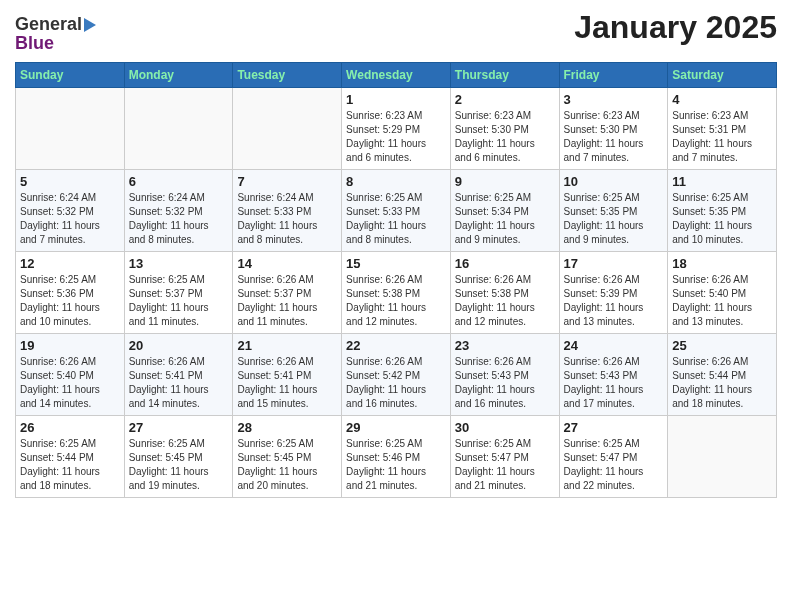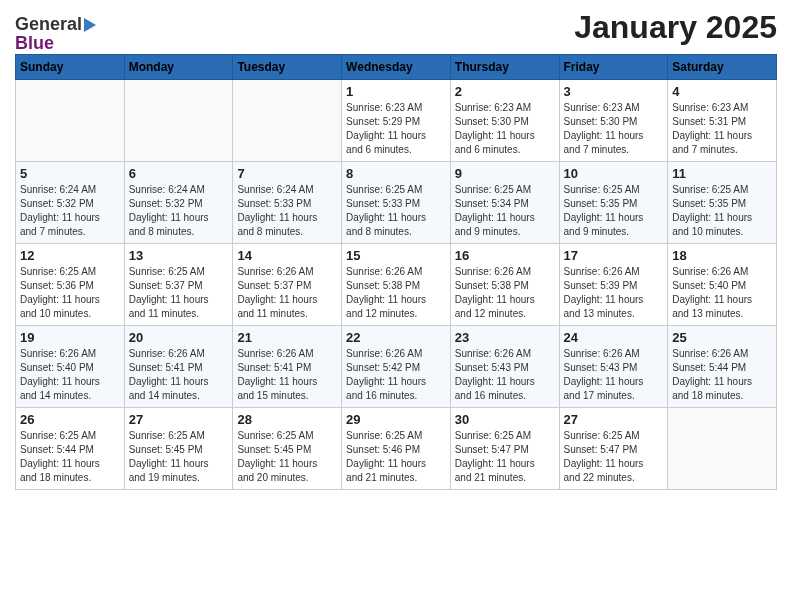--- a/index.html
+++ b/index.html
@@ -10,20 +10,21 @@
       min-height: 612px;
     }
     .container {
       width: 792px;
       padding: 10px 15px;
     }
     .header {
       display: flex;
       align-items: flex-start;
       justify-content: space-between;
+      margin-bottom: 8px;
     }
     .logo {
       display: flex;
       flex-direction: column;
       align-items: flex-start;
       margin-top: 4px;
     }
     .logo-arrow {
       display: inline-block;
       width: 0;
@@ -47,21 +48,21 @@
       font-size: 14px;
       color: #444;
     }
     table {
       width: 100%;
       border-collapse: collapse;
       table-layout: fixed;
     }
     thead tr th {
       background-color: #2a6db5;
-      color: #000000;
+      color: #86efac;
       font-size: 12px;
       font-weight: bold;
       padding: 5px 4px;
       text-align: left;
       border: 1px solid #1a5a9a;
     }
     tbody tr td {
       border: 1px solid #ccc;
       vertical-align: top;
       padding: 4px 4px 4px 4px;

